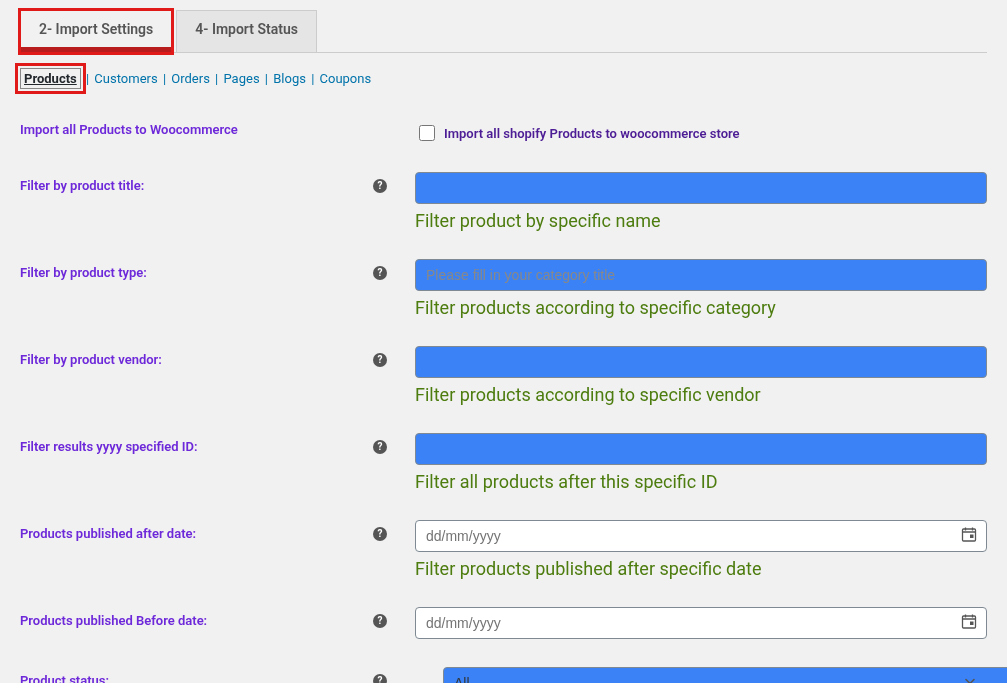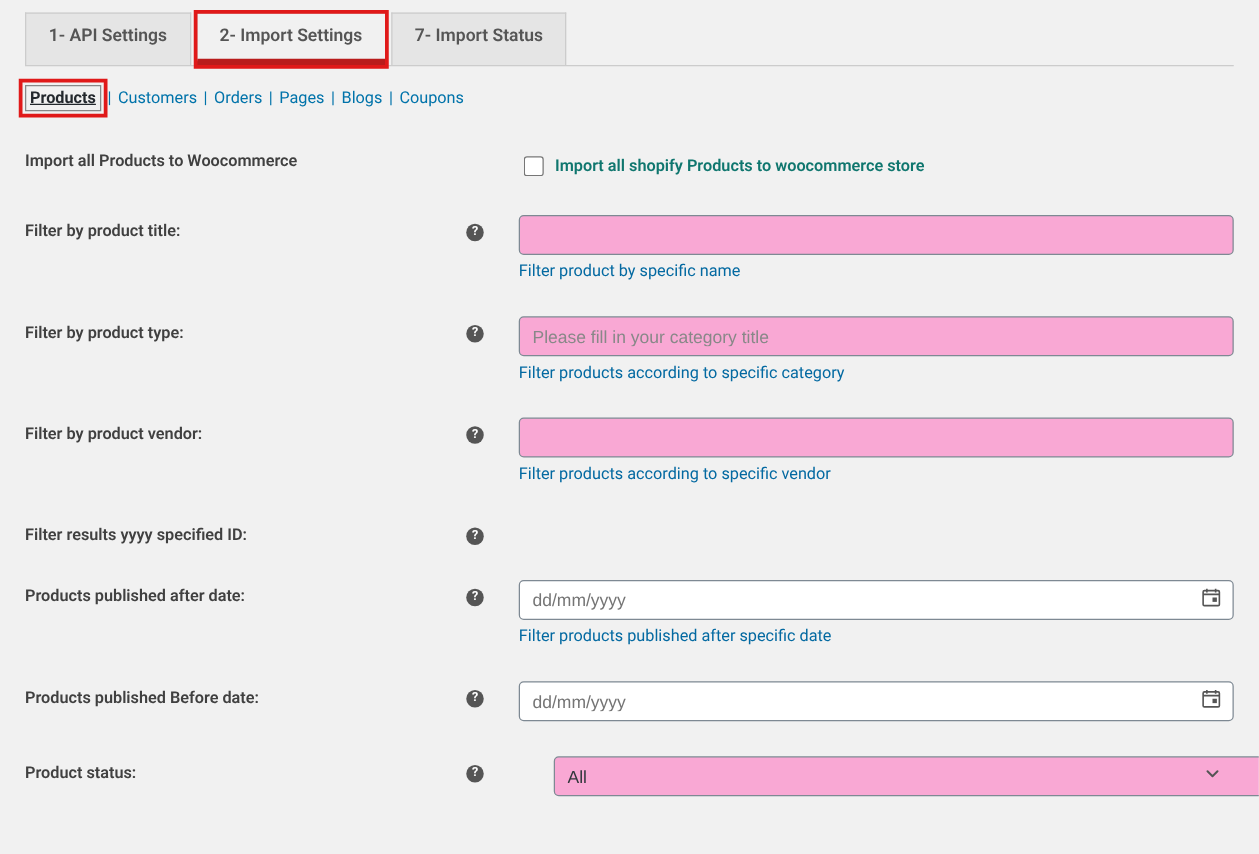--- a/index.html
+++ b/index.html
@@ -71,21 +71,21 @@
     width: 395px;
     display: flex;
     align-items: center;
     justify-content: space-between;
     padding-right: 28px;
     padding-top: 6px;
   }
   .form-label {
     font-weight: 600;
     font-size: 13px;
-    color: #404040;
+    color: #6d28d9;
   }
   .help-icon {
     width: 14px;
     height: 14px;
     border-radius: 50%;
     background: #555;
     color: #fff;
     font-size: 10px;
     line-height: 14px;
     text-align: center;
@@ -96,21 +96,21 @@
   .form-input-col {
     flex: 1;
     max-width: 572px;
   }
   .text-input, .select-input {
     width: 100%;
     padding: 7px 10px;
     border: 1px solid #7e8993;
     border-radius: 4px;
     font-size: 14px;
-    background: #f9a8d4;
+    background: #3b82f6;
     color: #32373c;
   }
   .text-input::placeholder { color: #888; }
   .date-input {
     width: 100%;
     padding: 7px 10px;
     border: 1px solid #7e8993;
     border-radius: 4px;
     font-size: 14px;
     background: #fff;
@@ -139,51 +139,50 @@
     width: 100%;
   }
   .chevron-icon {
     position: absolute;
     right: 10px;
     top: 50%;
     transform: translateY(-50%);
     pointer-events: none;
   }
   .hint {
-    font-size: 13px;
-    color: #0369a1;
+    font-size: 18px;
+    color: #4d7c0f;
     margin-top: 6px;
   }
   .checkbox-row {
     display: flex;
     align-items: center;
     gap: 6px;
     padding-top: 0;
   }
   .checkbox-row input[type=checkbox] {
     width: 16px;
     height: 16px;
     border: 1px solid #7e8993;
     border-radius: 3px;
     cursor: pointer;
   }
   .checkbox-label {
     font-size: 13px;
     font-weight: 600;
-    color: #0f766e;
+    color: #4c1d95;
   }
   .first-row .form-label-col { padding-top: 0; }
 </style>
 </head>
 <body>
 
 <div class="tabs">
-  <div class="tab">1- API Settings</div>
   <div class="tab active highlight-red">2- Import Settings</div>
-  <div class="tab">7- Import Status</div>
+  <div class="tab">4- Import Status</div>
 </div>
 
 <div class="subtabs">
   <a class="subtab active highlight-red">Products</a><span class="sep"> | </span><a class="subtab">Customers</a><span class="sep"> | </span><a class="subtab">Orders</a><span class="sep"> | </span><a class="subtab">Pages</a><span class="sep"> | </span><a class="subtab">Blogs</a><span class="sep"> | </span><a class="subtab">Coupons</a>
 </div>
 
 <div class="form-row first-row">
   <div class="form-label-col">
     <span class="form-label">Import all Products to Woocommerce</span>
   </div>
@@ -223,20 +222,24 @@
   <div class="form-input-col">
     <input type="text" class="text-input" placeholder="" style="">
     <div class="hint">Filter products according to specific vendor</div>
   </div>
 </div>
 
 <div class="form-row">
   <div class="form-label-col">
     <span class="form-label">Filter results yyyy specified ID:</span>
     <span class="help-icon">?</span>
+  </div>
+  <div class="form-input-col">
+    <input type="text" class="text-input" placeholder="" style="">
+    <div class="hint">Filter all products after this specific ID</div>
   </div>
 </div>
 
 <div class="form-row">
   <div class="form-label-col">
     <span class="form-label">Products published after date:</span>
     <span class="help-icon">?</span>
   </div>
   <div class="form-input-col">
     <div class="date-wrap">

